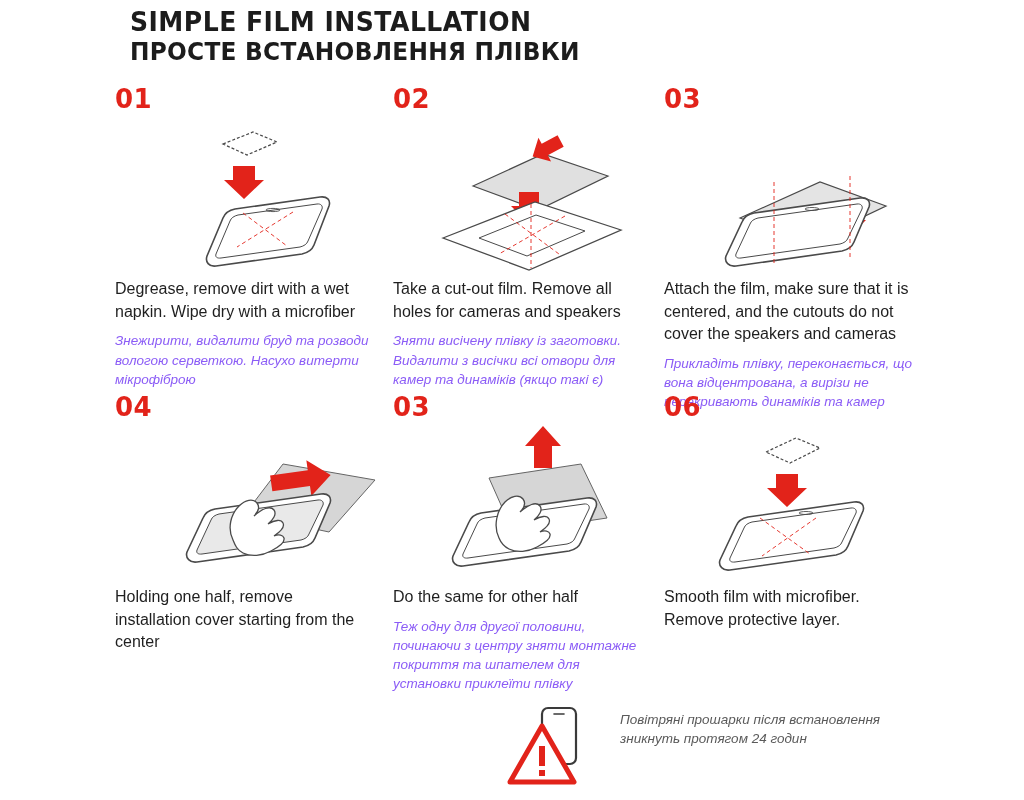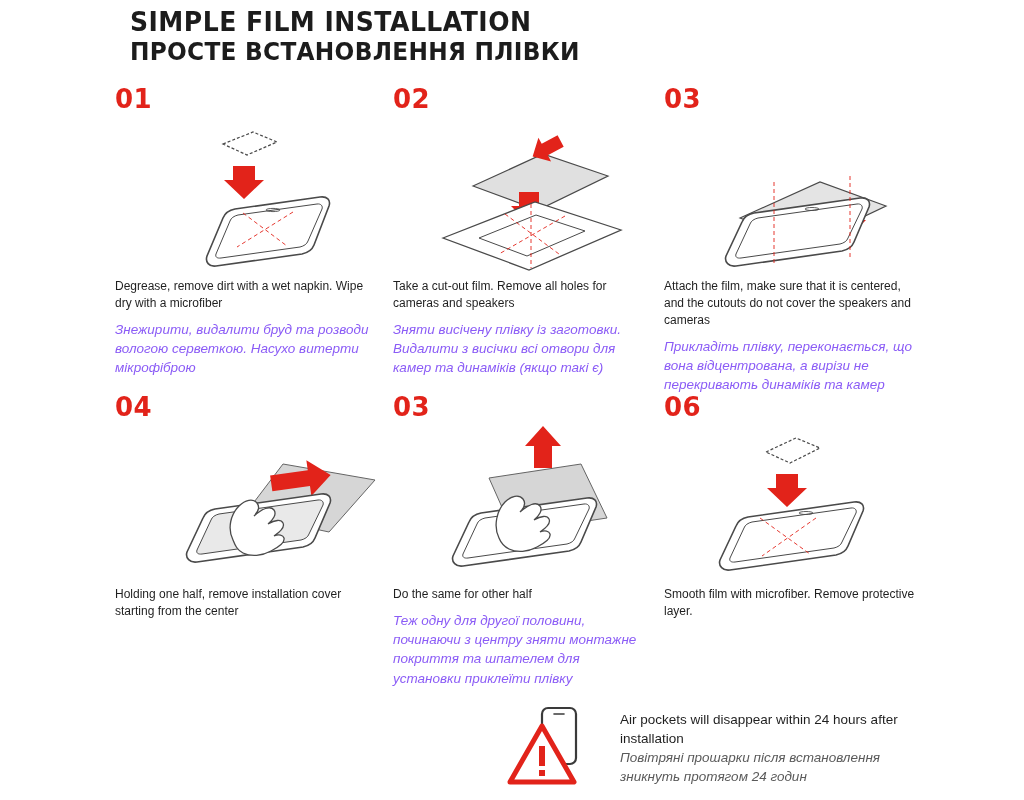--- a/index.html
+++ b/index.html
@@ -70,21 +70,21 @@
     color: #e2231a;
     letter-spacing: 0.5px;
     line-height: 1;
     margin-bottom: 2px;
   }
   .illus {
     height: 160px;
     position: relative;
   }
   .cap-en {
-    font-size: 12px;
+    font-size: 16px;
     line-height: 1.42;
     color: #1f1f1f;
     margin-top: 4px;
     max-width: 256px;
   }
   .cap-ua {
     font-size: 13.5px;
     line-height: 1.42;
     color: #8b5cf6;
     font-style: italic;
@@ -321,16 +321,15 @@
       </g>
 
       <g>
         <polygon points="30,20 62,76 -2,76" fill="#ffffff" stroke="#e2231a" stroke-width="5" stroke-linejoin="round"></polygon>
         <rect x="27" y="40" width="6" height="20" fill="#e2231a"></rect>
         <rect x="27" y="64" width="6" height="6" fill="#e2231a"></rect>
       </g>
     </svg>
   </div>
   <div class="footer-text">
-    <div class="foot-en">Air pockets will disappear within 24 hours after installation</div>
     <div class="foot-ua">Повітряні прошарки після встановлення зникнуть протягом 24 годин</div>
   </div>
 </div>
 
 </body></html>

